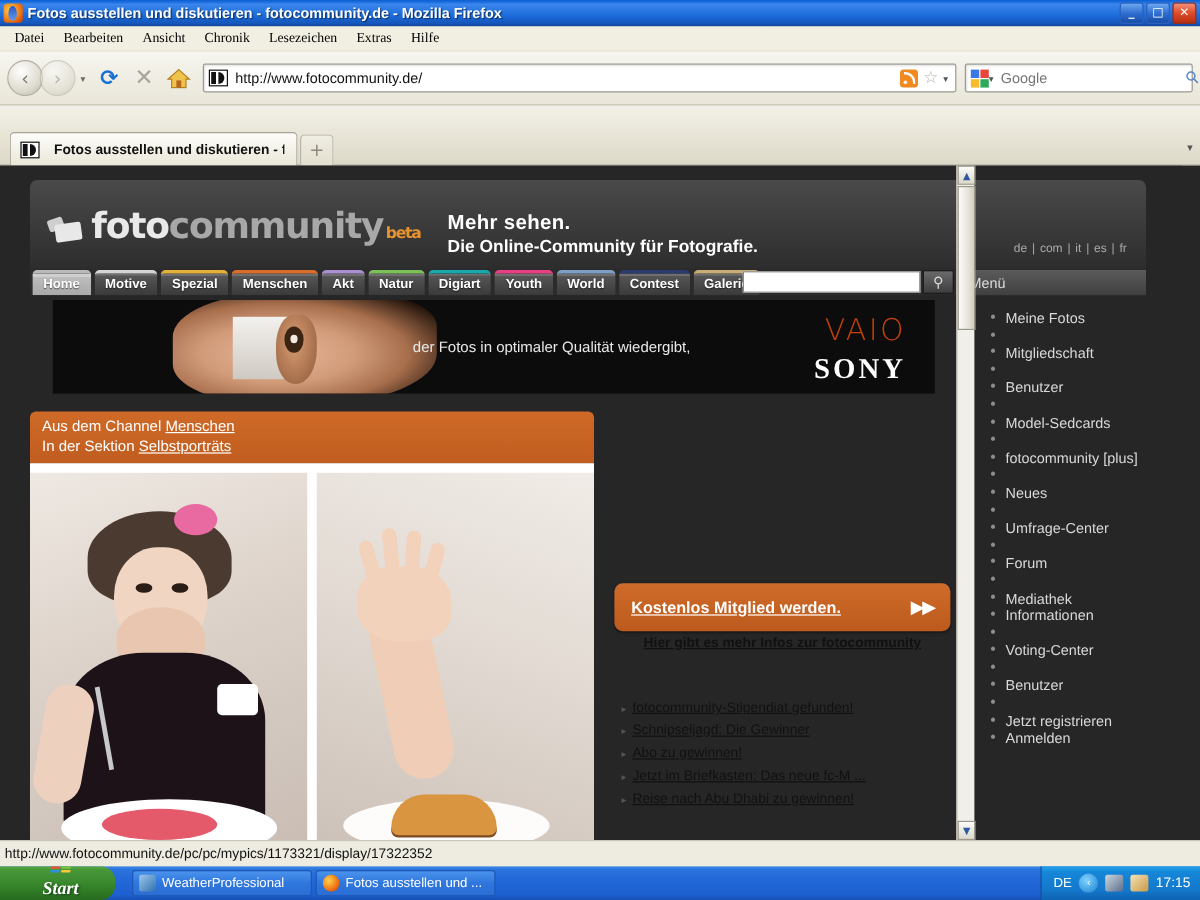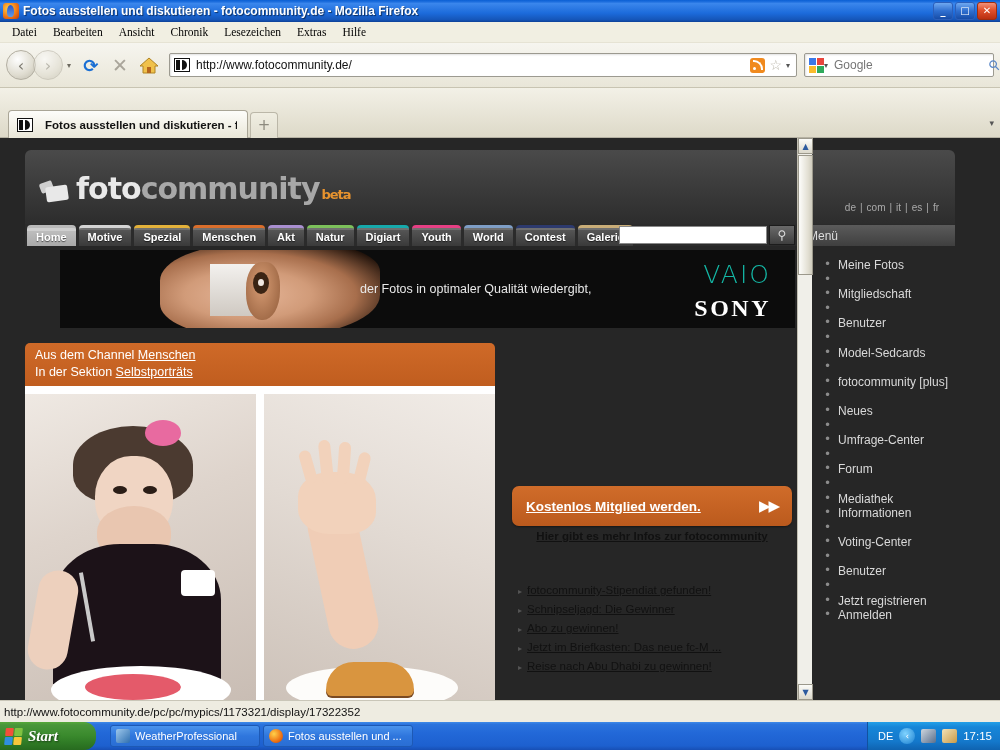--- a/index.html
+++ b/index.html
@@ -184,21 +184,21 @@
     color: #ddd; font-size: 12px; font-family: "DejaVu Sans", sans-serif;
   }
   .menu-strip {
     position: absolute; left: 800px; top: 87px; width: 155px; height: 21px;
     background: linear-gradient(to bottom, #5b5b5b, #3f3f3f);
     color: #ddd; font-size: 12px; display: flex; align-items: center; padding-left: 8px;
   }
 
   
   .banner {
-    position: absolute; left: 60px; top: 112px; width: 735px; height: 78px;
+    position: absolute; left: 44px; top: 112px; width: 735px; height: 78px;
     background: #0c0c0c; overflow: hidden;
   }
   .banner .hand {
     position: absolute; left: 100px; top: -6px; width: 220px; height: 92px;
     background: radial-gradient(ellipse at 40% 55%, #e7b79a 0%, #d19b79 34%, #a76e4c 58%, #1d1009 85%);
     border-radius: 40% 30% 45% 35%;
   }
   .banner .palm {
     position: absolute; left: 150px; top: 14px; width: 46px; height: 52px;
     background: linear-gradient(to bottom, #f3f1ee, #cfc9c2);
@@ -210,21 +210,21 @@
   }
   .banner .eye {
     position: absolute; left: 193px; top: 22px; width: 16px; height: 22px;
     background: #3a2414; border-radius: 50%;
   }
   .banner .eye::after { content:""; position:absolute; left:5px; top:7px; width:6px; height:7px; background:#f1e9e2; border-radius:50%;}
   .banner .btext {
     position: absolute; left: 300px; top: 32px; color: #e8e8e8; font-size: 12.5px;
   }
   .vaio {
-    position: absolute; right: 24px; top: 10px; color: #14b8a6; font-size: 25px;
+    position: absolute; right: 24px; top: 10px; color: #c2410c; font-size: 25px;
     letter-spacing: 2px; font-family: "DejaVu Sans", sans-serif; font-weight: 300;
   }
   .sony {
     position: absolute; right: 24px; top: 45px; color: #fff; font-size: 24px;
     letter-spacing: 2.5px; font-family: "Liberation Serif", serif; font-weight: bold;
   }
 
   
   .channelbar {
     position: absolute; left: 25px; top: 205px; width: 470px; height: 43px;
@@ -332,21 +332,21 @@
 
   
   .taskbar {
     position: absolute; left: 0; top: 722px; width: 1000px; height: 28px;
     background: linear-gradient(to bottom, #3f8ae8 0%, #2b73dd 9%, #2268d8 40%, #1d60cf 85%, #174fb5 100%);
     display: flex; align-items: center;
   }
   .startbtn {
     width: 96px; height: 28px;
     background: linear-gradient(to bottom, #56a93a 0%, #49963a 10%, #3a8a2d 48%, #2f7a25 75%, #276a1f 100%);
-    border-radius: 0 12px 12px 0; display: flex; align-items: center; gap: 6px; padding-left: 5px;
+    border-radius: 0 12px 12px 0; display: flex; align-items: center; gap: 6px; padding-left: 5px; flex-direction: column;
   }
   .startbtn .flag {
     width: 17px; height: 17px; display: grid; grid-template-columns: 1fr 1fr; grid-template-rows: 1fr 1fr;
     gap: 1.5px; transform: skewX(-6deg);
   }
   .startbtn .flag i { display: block; border-radius: 1px; }
   .startbtn .lbl {
     color: #fff; font-size: 15px; font-style: italic; font-weight: bold;
     text-shadow: 1px 1px 2px rgba(0,0,0,.5); font-family: "Liberation Serif", serif;
   }
@@ -451,20 +451,24 @@
 
       <div class="fc-header">
         <div class="logo">
           <div class="logo-cam">
             <div class="c2"></div>
               <div class="c1"></div>
           </div>
           <div class="logo-txt">
             <span class="a">foto</span><span class="b">community</span><span class="logo-beta">beta</span>
           </div>
+        </div>
+        <div class="slogan">
+          <div class="l1">Mehr sehen.</div>
+          <div class="l2">Die Online-Community für Fotografie.</div>
         </div>
         <div class="langs">
           <span>de</span><span>|</span><span>com</span><span>|</span><span>it</span><span>|</span><span>es</span><span>|</span><span>fr</span>
         </div>
       </div>
 
       <div class="fc-tabs">
         <div class="ch active" style="border-top:3px solid #b9b9b9">
             <span>Home</span>
           </div>

